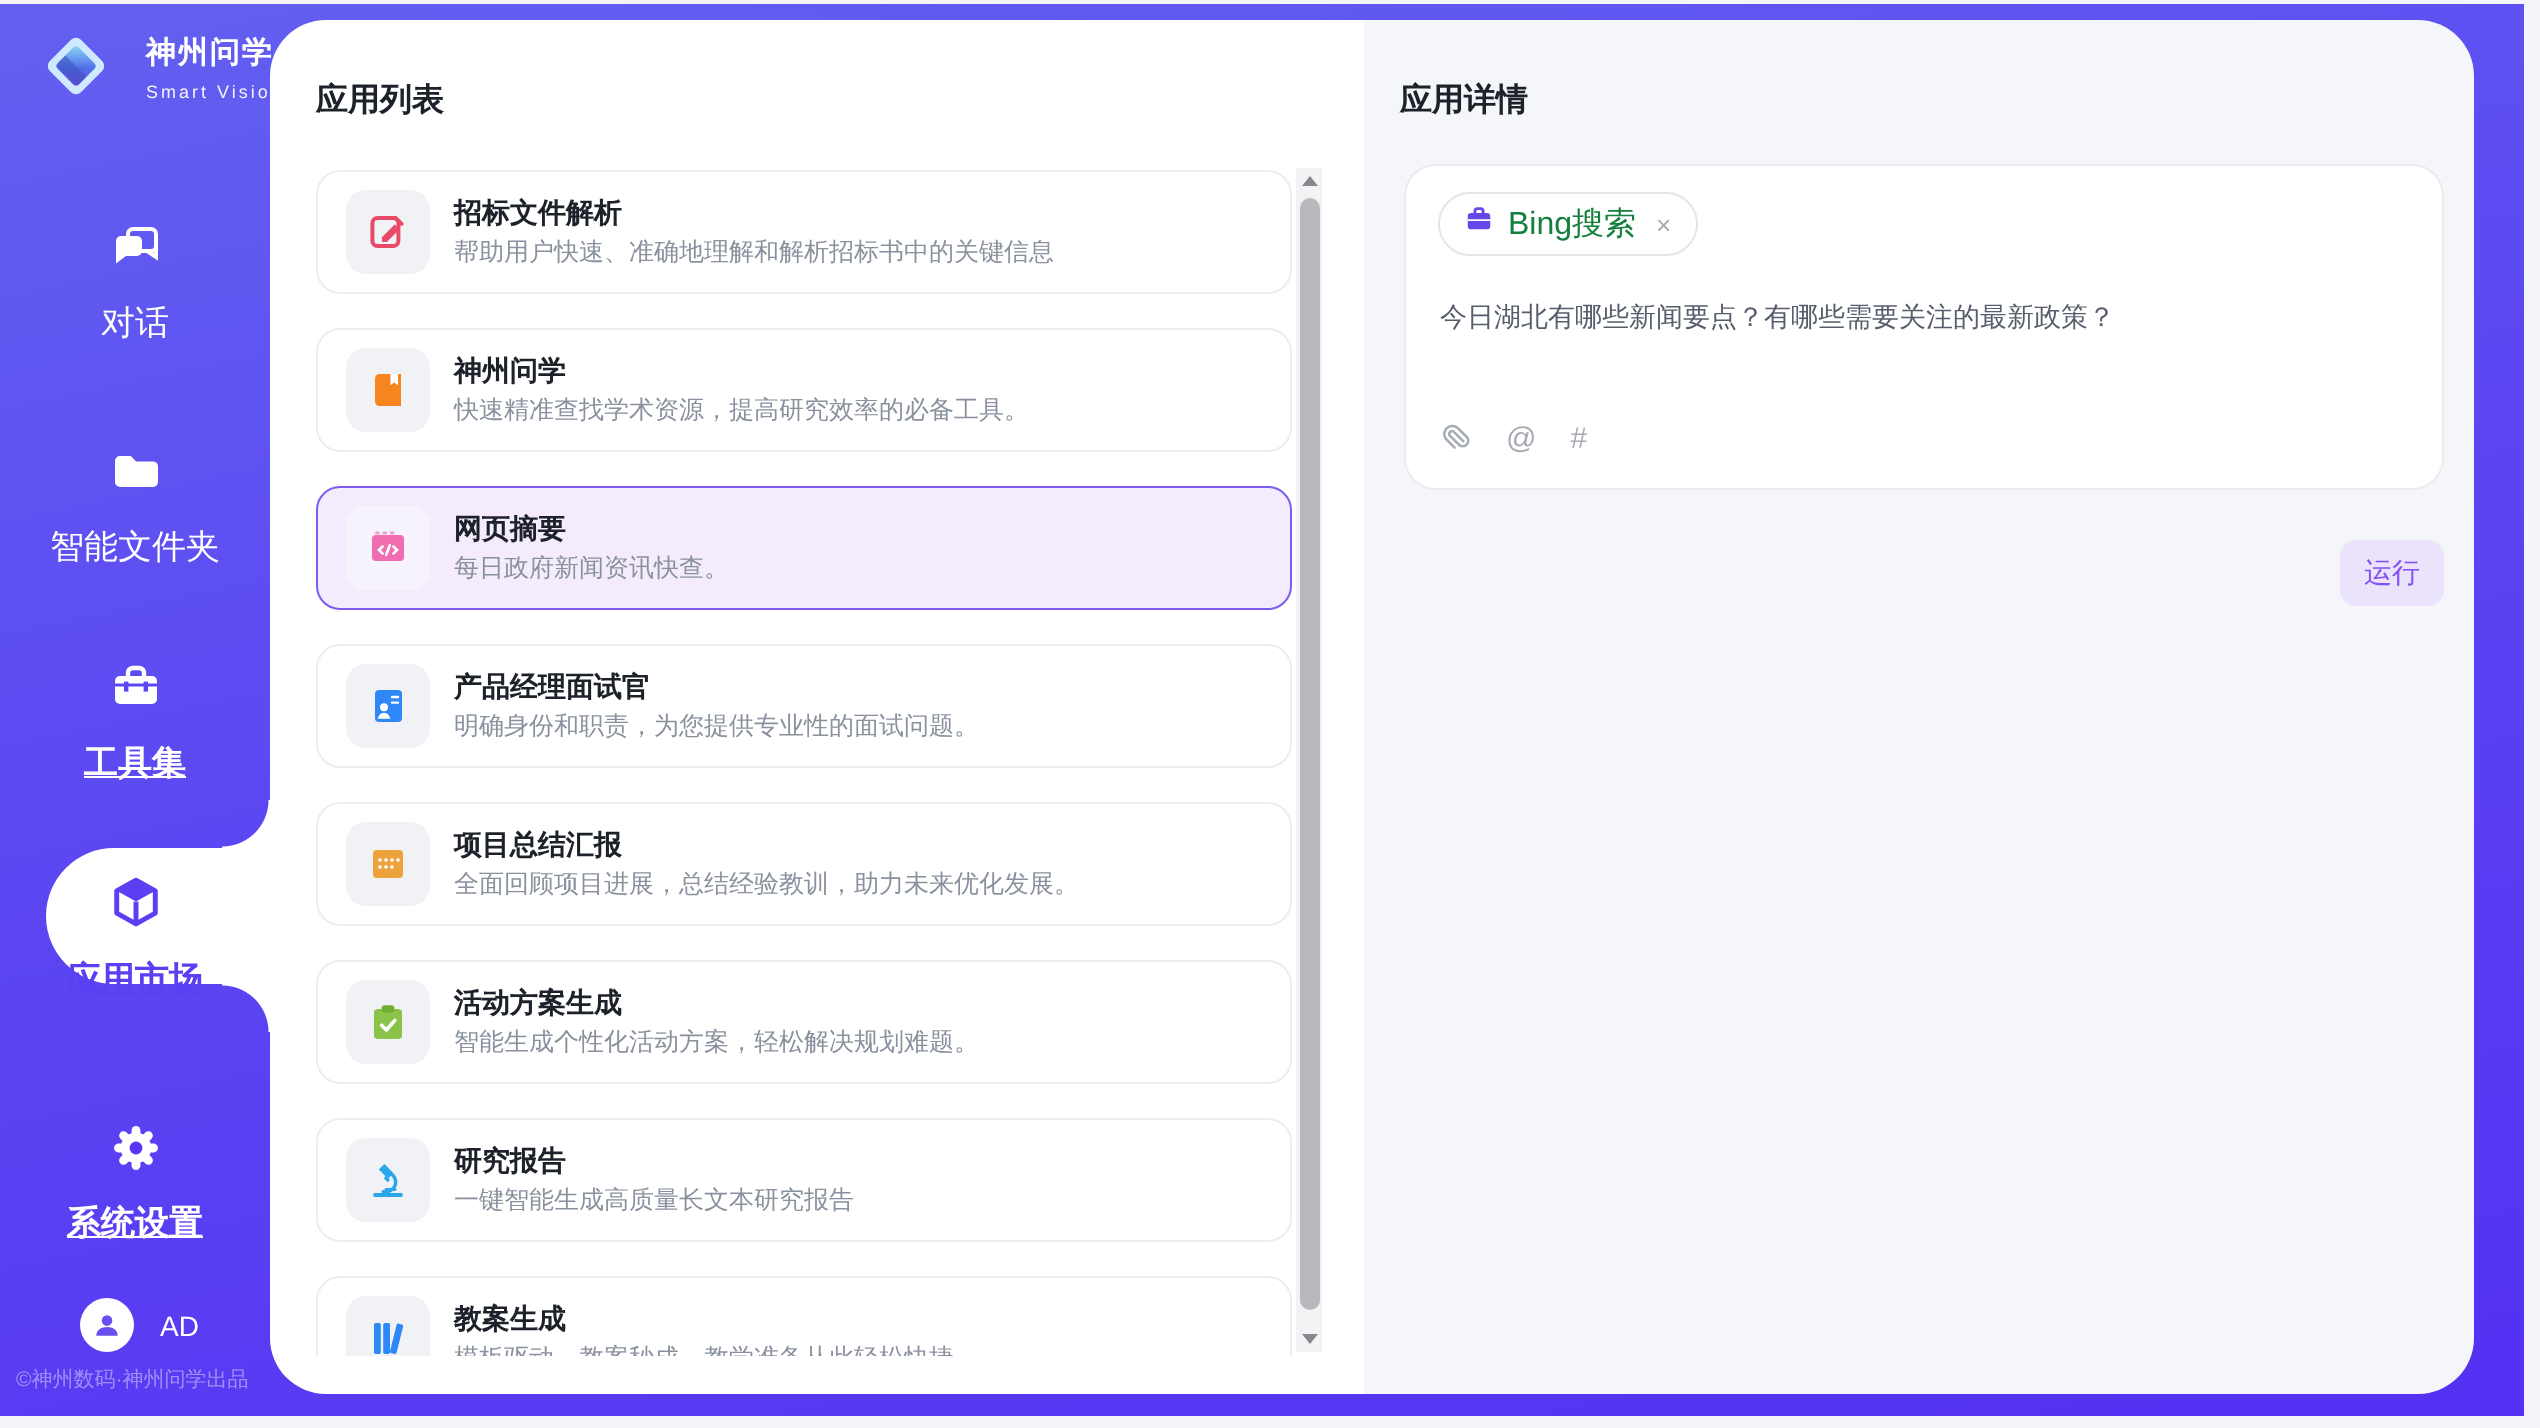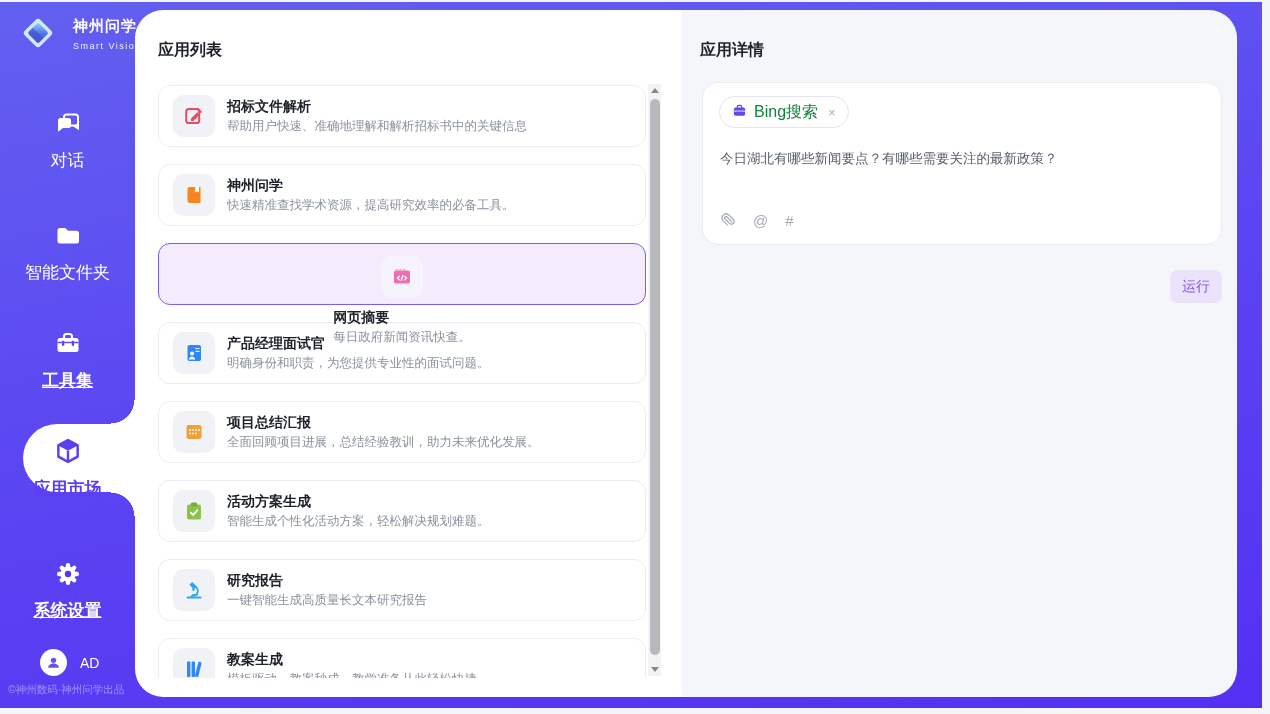--- a/index.html
+++ b/index.html
@@ -48,21 +48,21 @@
   .list-col { width:547px; background:#fff; position:relative; }
   .detail-col { flex:1; background:#f5f6f9; position:relative; }
   .col-title { position:absolute; left:23px; top:30px; font-size:16px; font-weight:bold; color:#1d2129; }
   .detail-col .col-title { left:18px; }
   .cards { position:absolute; left:23px; top:75px; width:488px; height:593px; overflow:hidden; }
   .card {
     height:62px; margin-bottom:17px; padding:12px 14px;
     border:1px solid #ededf1; border-radius:12px; background:#fff;
     display:flex; align-items:center; gap:12px; cursor:pointer;
   }
-  .card.selected { background:#f4ecfd; border:1.5px solid #7d5bef;flex-direction:column; }
+  .card.selected { background:#f4ecfd; border:1.5px solid #7d5bef; }
   .app-icon { width:42px; height:42px; border-radius:10px; background:#f1f2f6; display:flex; align-items:center; justify-content:center; flex:none; }
   .card.selected .app-icon { background:#f7f3fc; }
   .card-title { font-size:14px; font-weight:bold; color:#1d2129; margin-bottom:5px; line-height:15px; }
   .card-desc { font-size:12.5px; color:#8a919e; line-height:14px; }
   
   .scrollbar { position:absolute; left:513px; top:74px; width:13px; height:592px; background:#f3f3f5; }
   .sb-arrow { position:absolute; left:0; width:13px; height:13px; display:flex; align-items:center; justify-content:center; cursor:pointer; }
   .sb-arrow.up { top:0; }
   .sb-arrow.down { bottom:0; }
   .tri-up { width:0; height:0; border-left:4px solid transparent; border-right:4px solid transparent; border-bottom:5px solid #87878d; }

